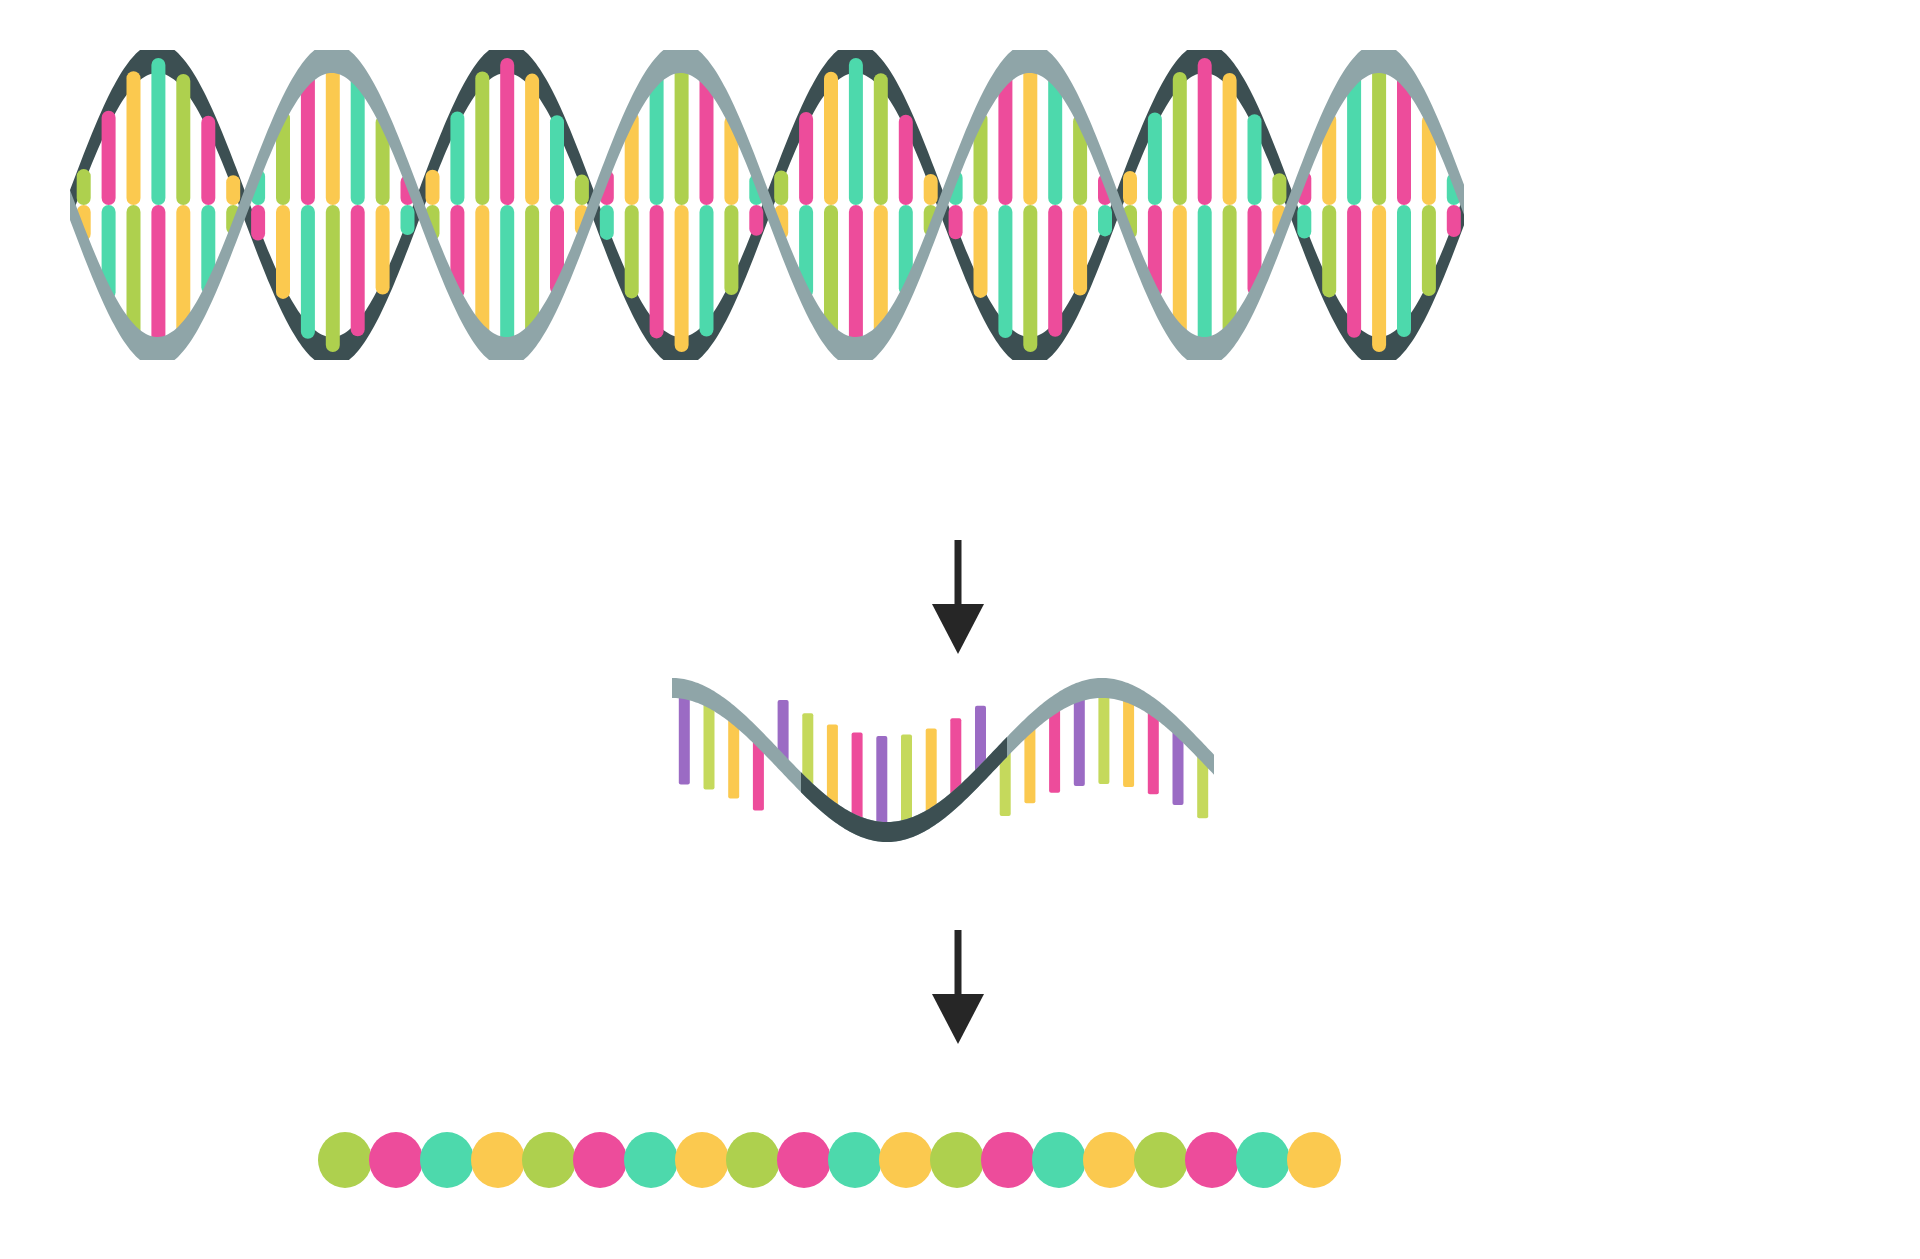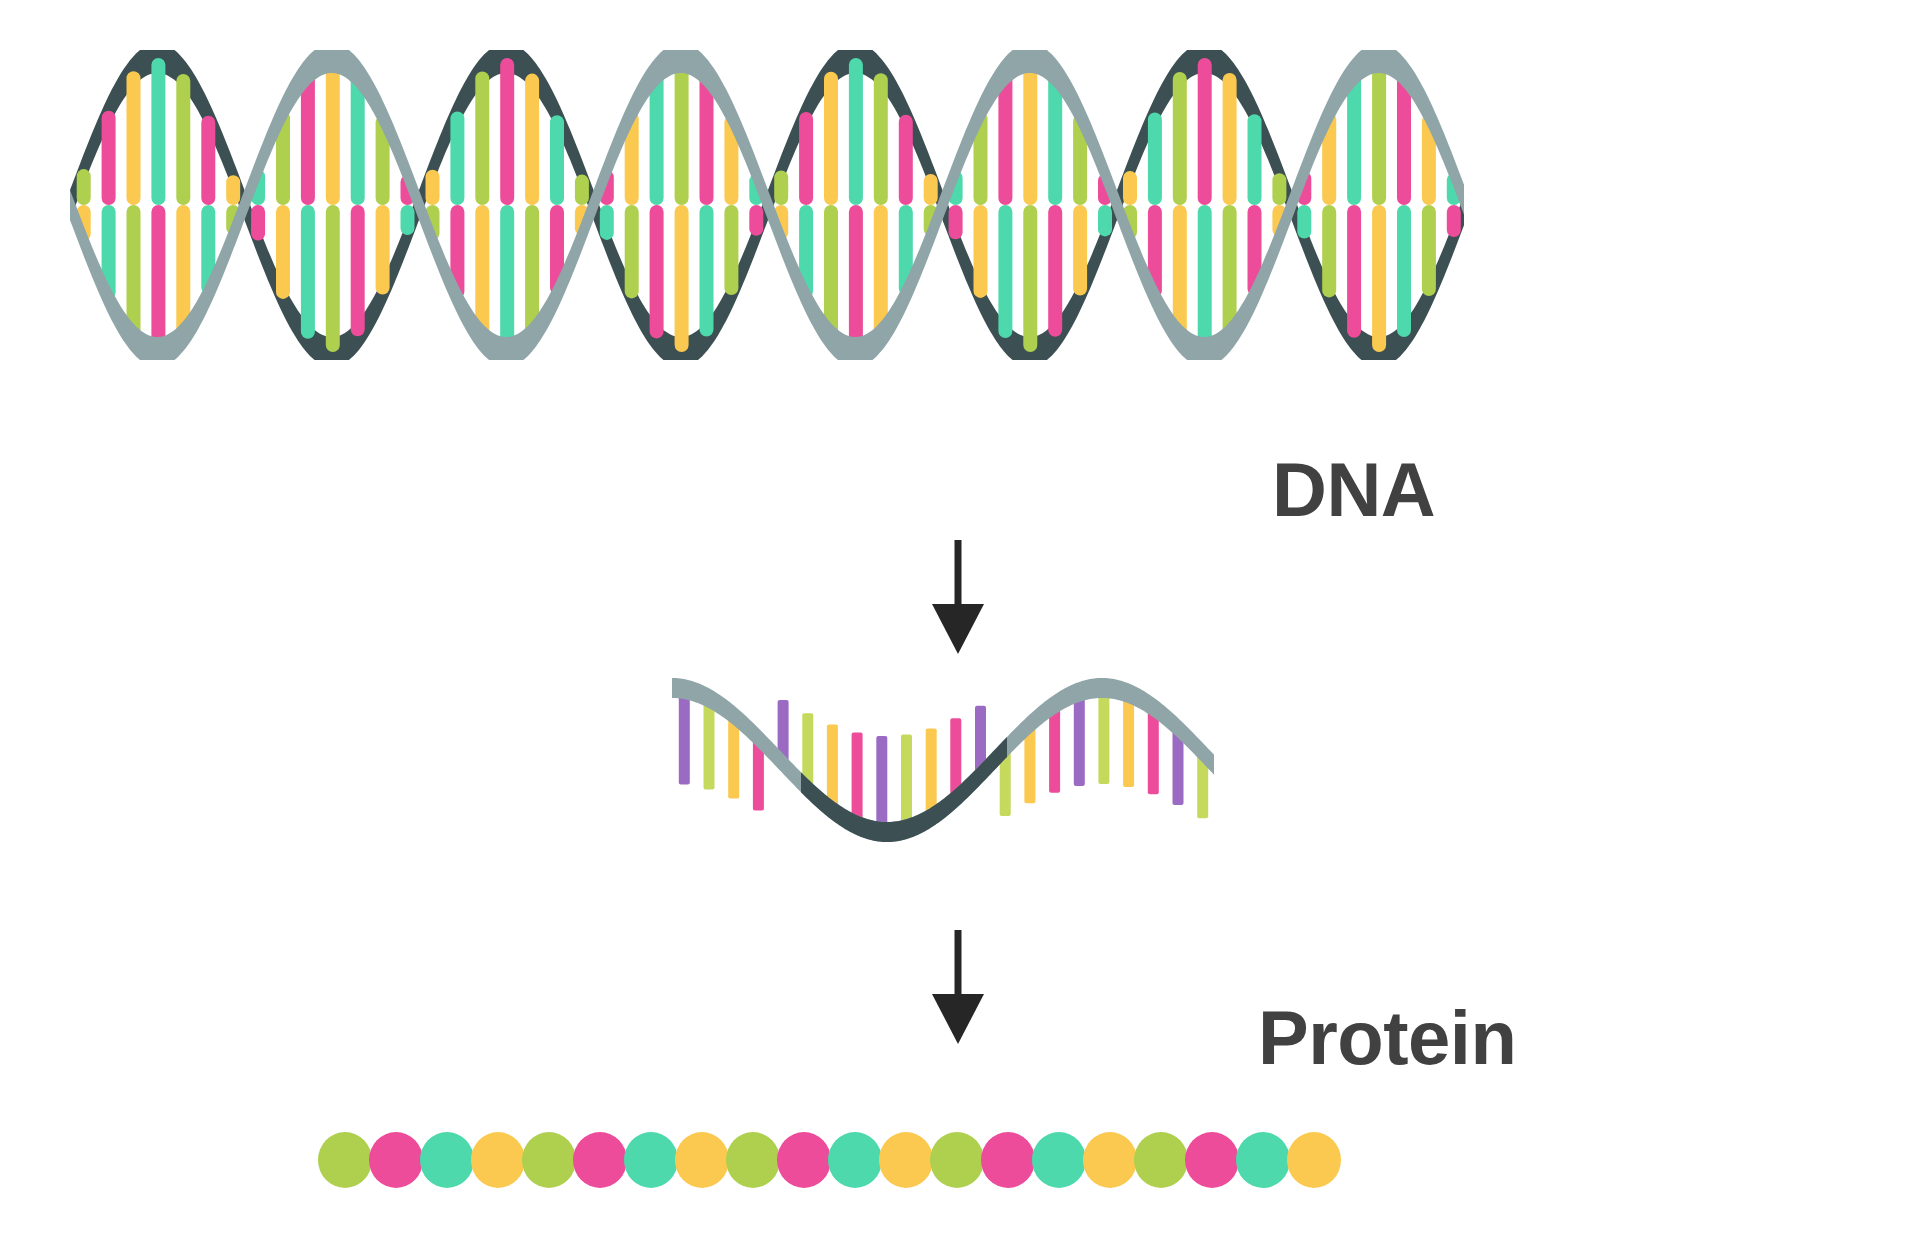--- a/index.html
+++ b/index.html
@@ -230,15 +230,13 @@
         <ellipse cx="1008" cy="1160" rx="27" ry="28" fill="#ED4C9B"></ellipse>
         <ellipse cx="1059" cy="1160" rx="27" ry="28" fill="#4DD9AC"></ellipse>
         <ellipse cx="1110" cy="1160" rx="27" ry="28" fill="#FBC94F"></ellipse>
         <ellipse cx="1161" cy="1160" rx="27" ry="28" fill="#AED04E"></ellipse>
         <ellipse cx="1212" cy="1160" rx="27" ry="28" fill="#ED4C9B"></ellipse>
         <ellipse cx="1263" cy="1160" rx="27" ry="28" fill="#4DD9AC"></ellipse>
         <ellipse cx="1314" cy="1160" rx="27" ry="28" fill="#FBC94F"></ellipse>
       </g>
   </svg>
 
-  <div class="label" id="label-dna">DNA</div>
-  <div class="label" id="label-protein">Protein</div>
 </div>
 
 </body></html>

